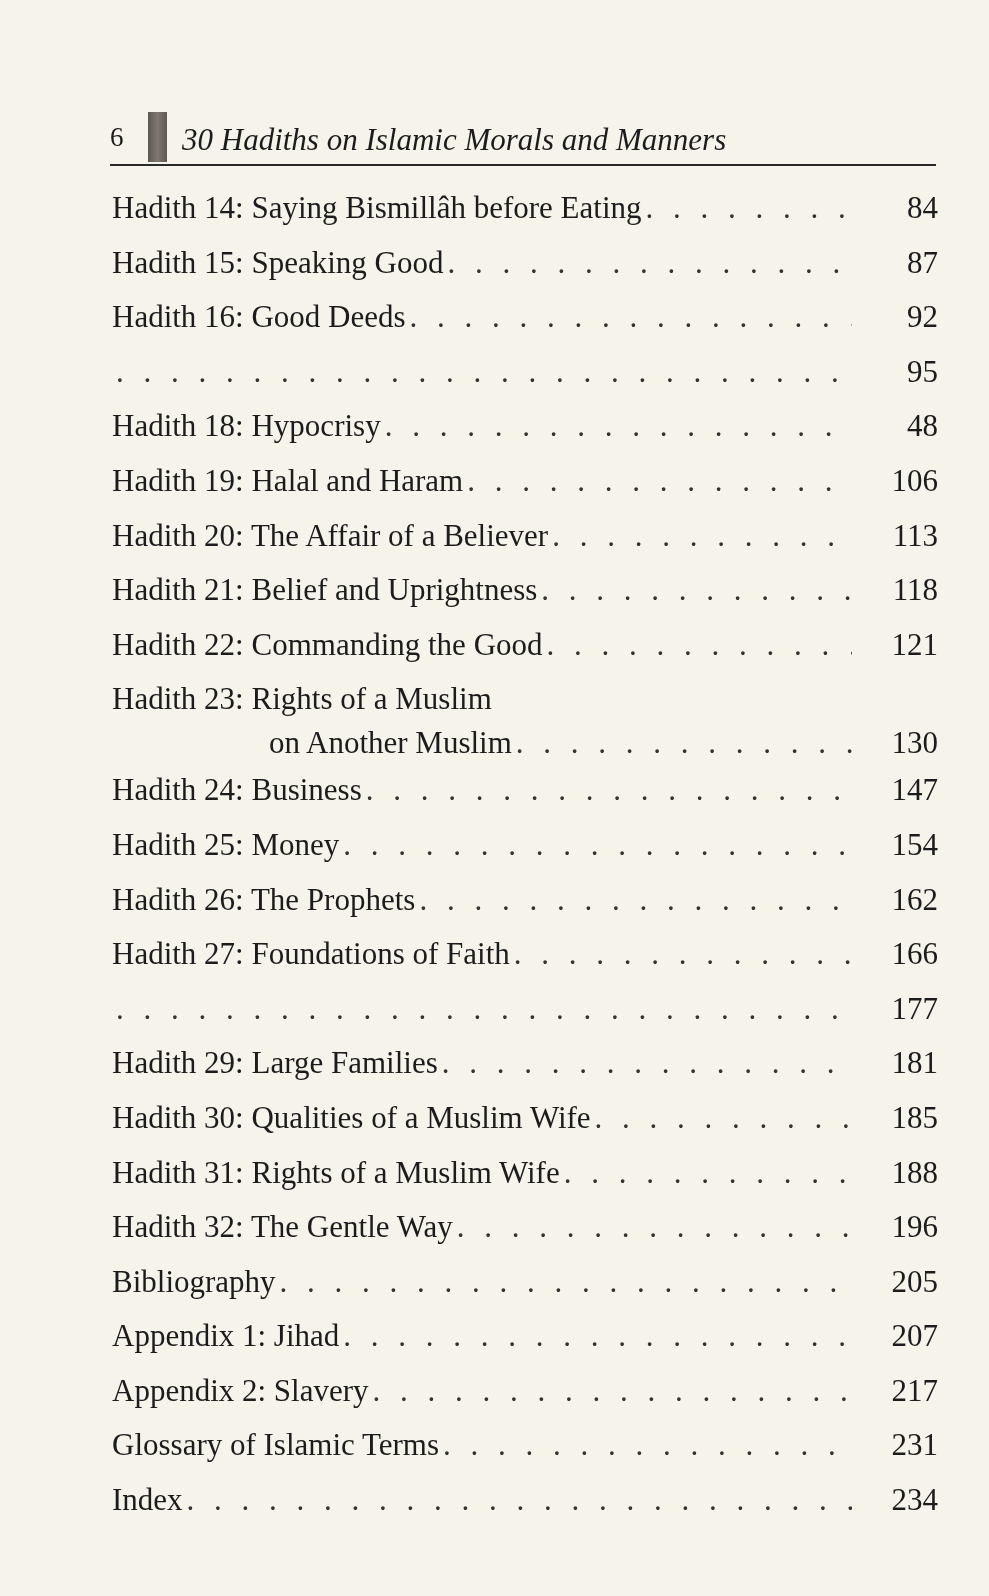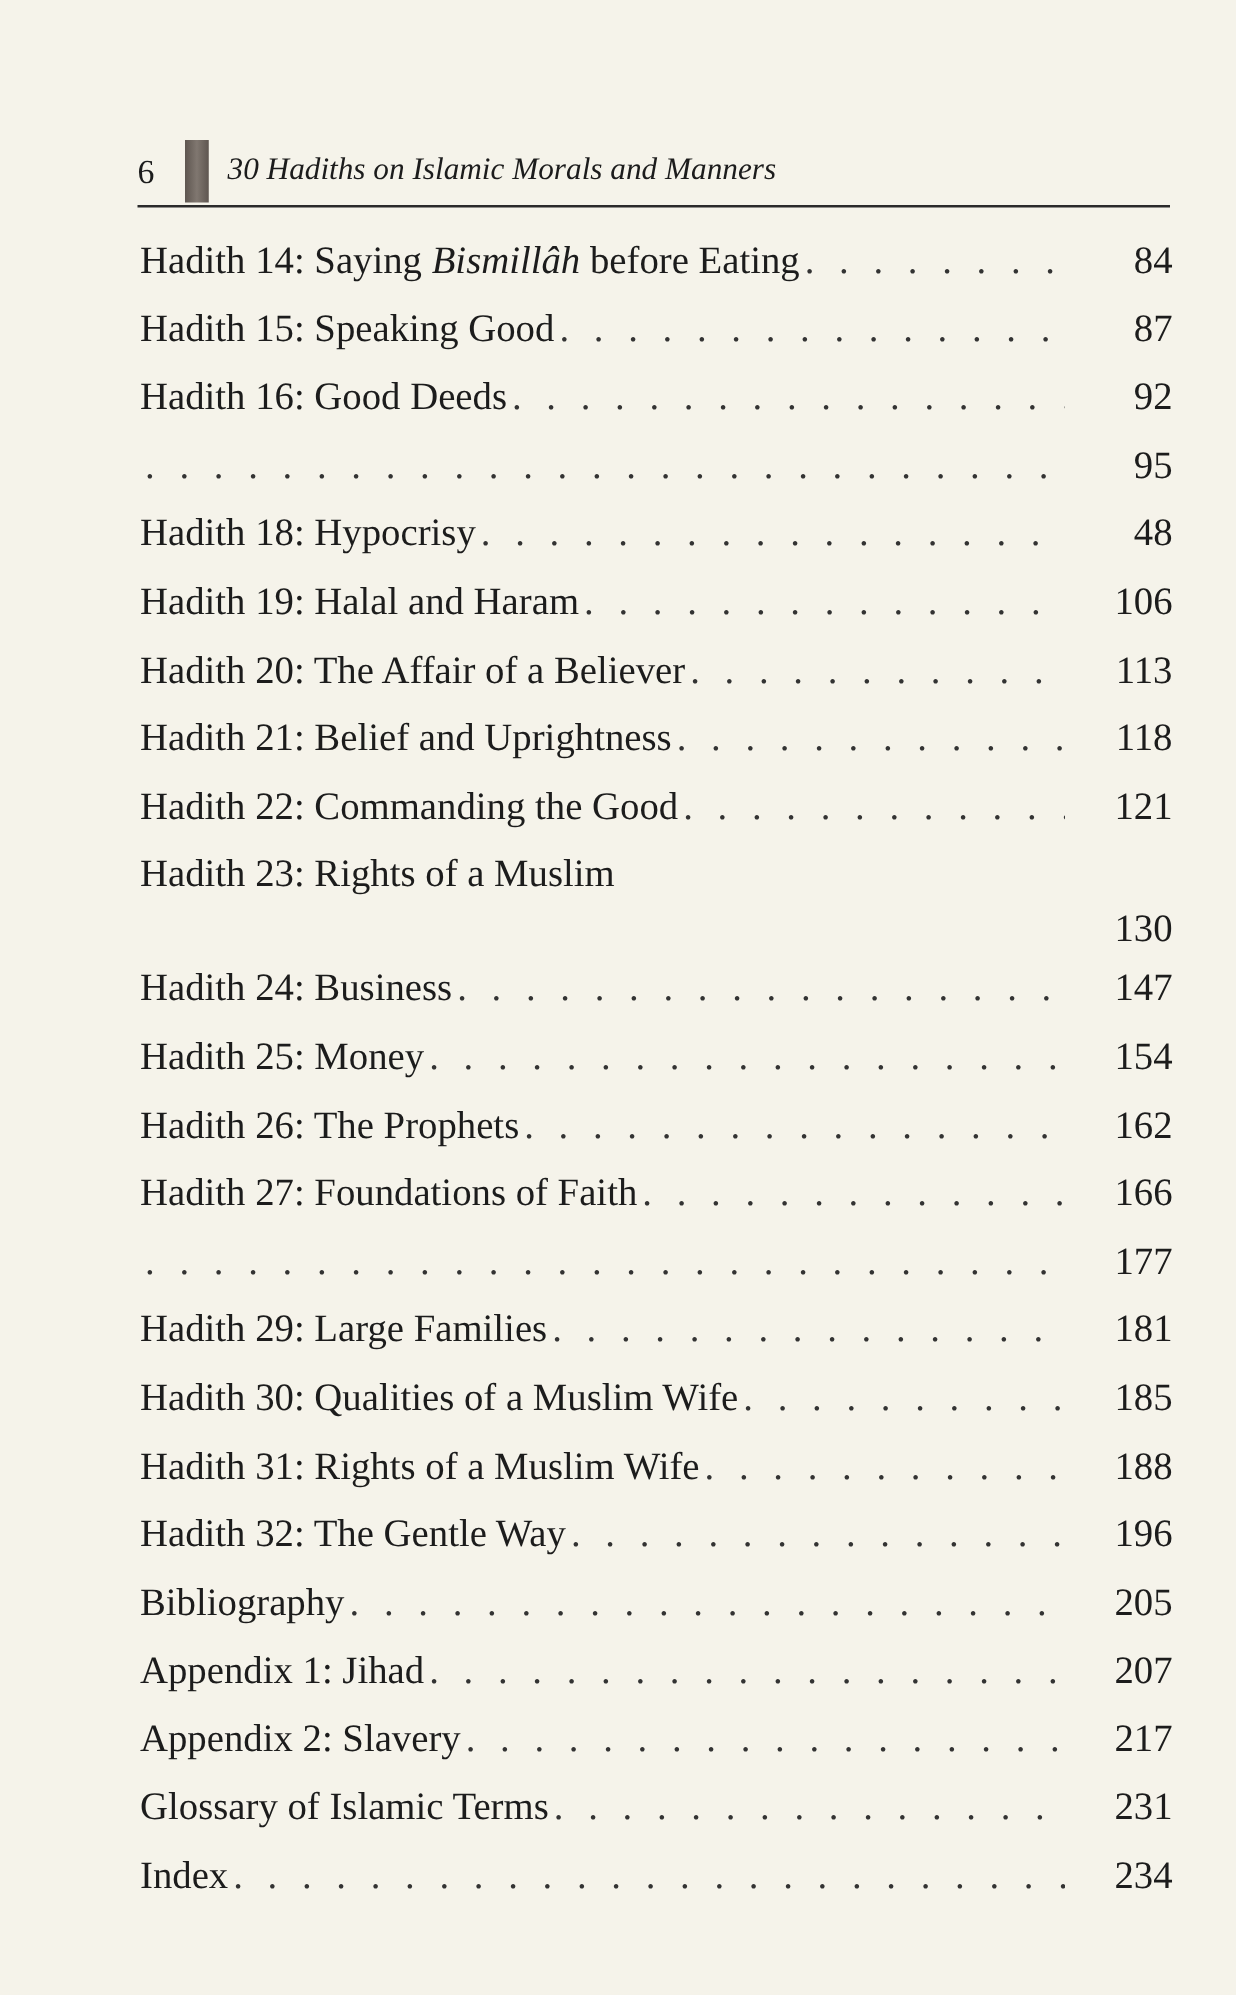--- a/index.html
+++ b/index.html
@@ -14,46 +14,46 @@
     position: absolute; left: 110px; top: 104px; width: 826px; height: 56px;
   }
   .page-num {
     position: absolute; left: 0; top: 18px; font-size: 27px;
   }
   .header-bar {
     position: absolute; left: 38px; top: 8px; width: 19px; height: 50px;
     background: linear-gradient(90deg, #5e5650, #807770 50%, #5e5650);
   }
   .header-title {
-    position: absolute; left: 72px; top: 18px; font-size: 25px; font-style: italic;
+    position: absolute; left: 72px; top: 18px; font-size: 31px; font-style: italic;
   }
   .header-rule {
     position: absolute; left: 110px; top: 164px; width: 826px; height: 2px;
     background: #2a2a2a;
   }
   .toc {
     position: absolute; left: 112px; top: 186px; width: 826px;
   }
   .row {
     position: relative; height: 54.6px; font-size: 31px; line-height: 44px;
     display: flex; align-items: flex-start;
   }
-  .row.tall { height: 91px; flex-direction: column; }
+  .row.tall { height: 91px; }
   .label-wrap { flex: 1; display: flex; align-items: flex-end; overflow: hidden; }
   .row.tall .label-wrap { flex-direction: column; align-items: flex-start; }
   .label { white-space: nowrap; }
   .cont { display: flex; width: 100%; align-items: flex-end; }
   .cont .label { padding-left: 157px; }
   .dots {
     flex: 1; overflow: hidden; white-space: nowrap; letter-spacing: 6px;
     margin-left: 4px; margin-right: 34px; color: #333;
   }
   .page { width: 52px; text-align: right; }
   .row.tall .page { align-self: flex-end; line-height: 44px; margin-bottom: 3px; }
-  .it { font-style: italic; }
+  .it { }
 </style>
 </head>
 <body>
 
 <div class="header">
   <span class="page-num">6</span>
   <span class="header-bar"></span>
   <span class="header-title">30 Hadiths on Islamic Morals and Manners</span>
 </div>
 <div class="header-rule"></div>

